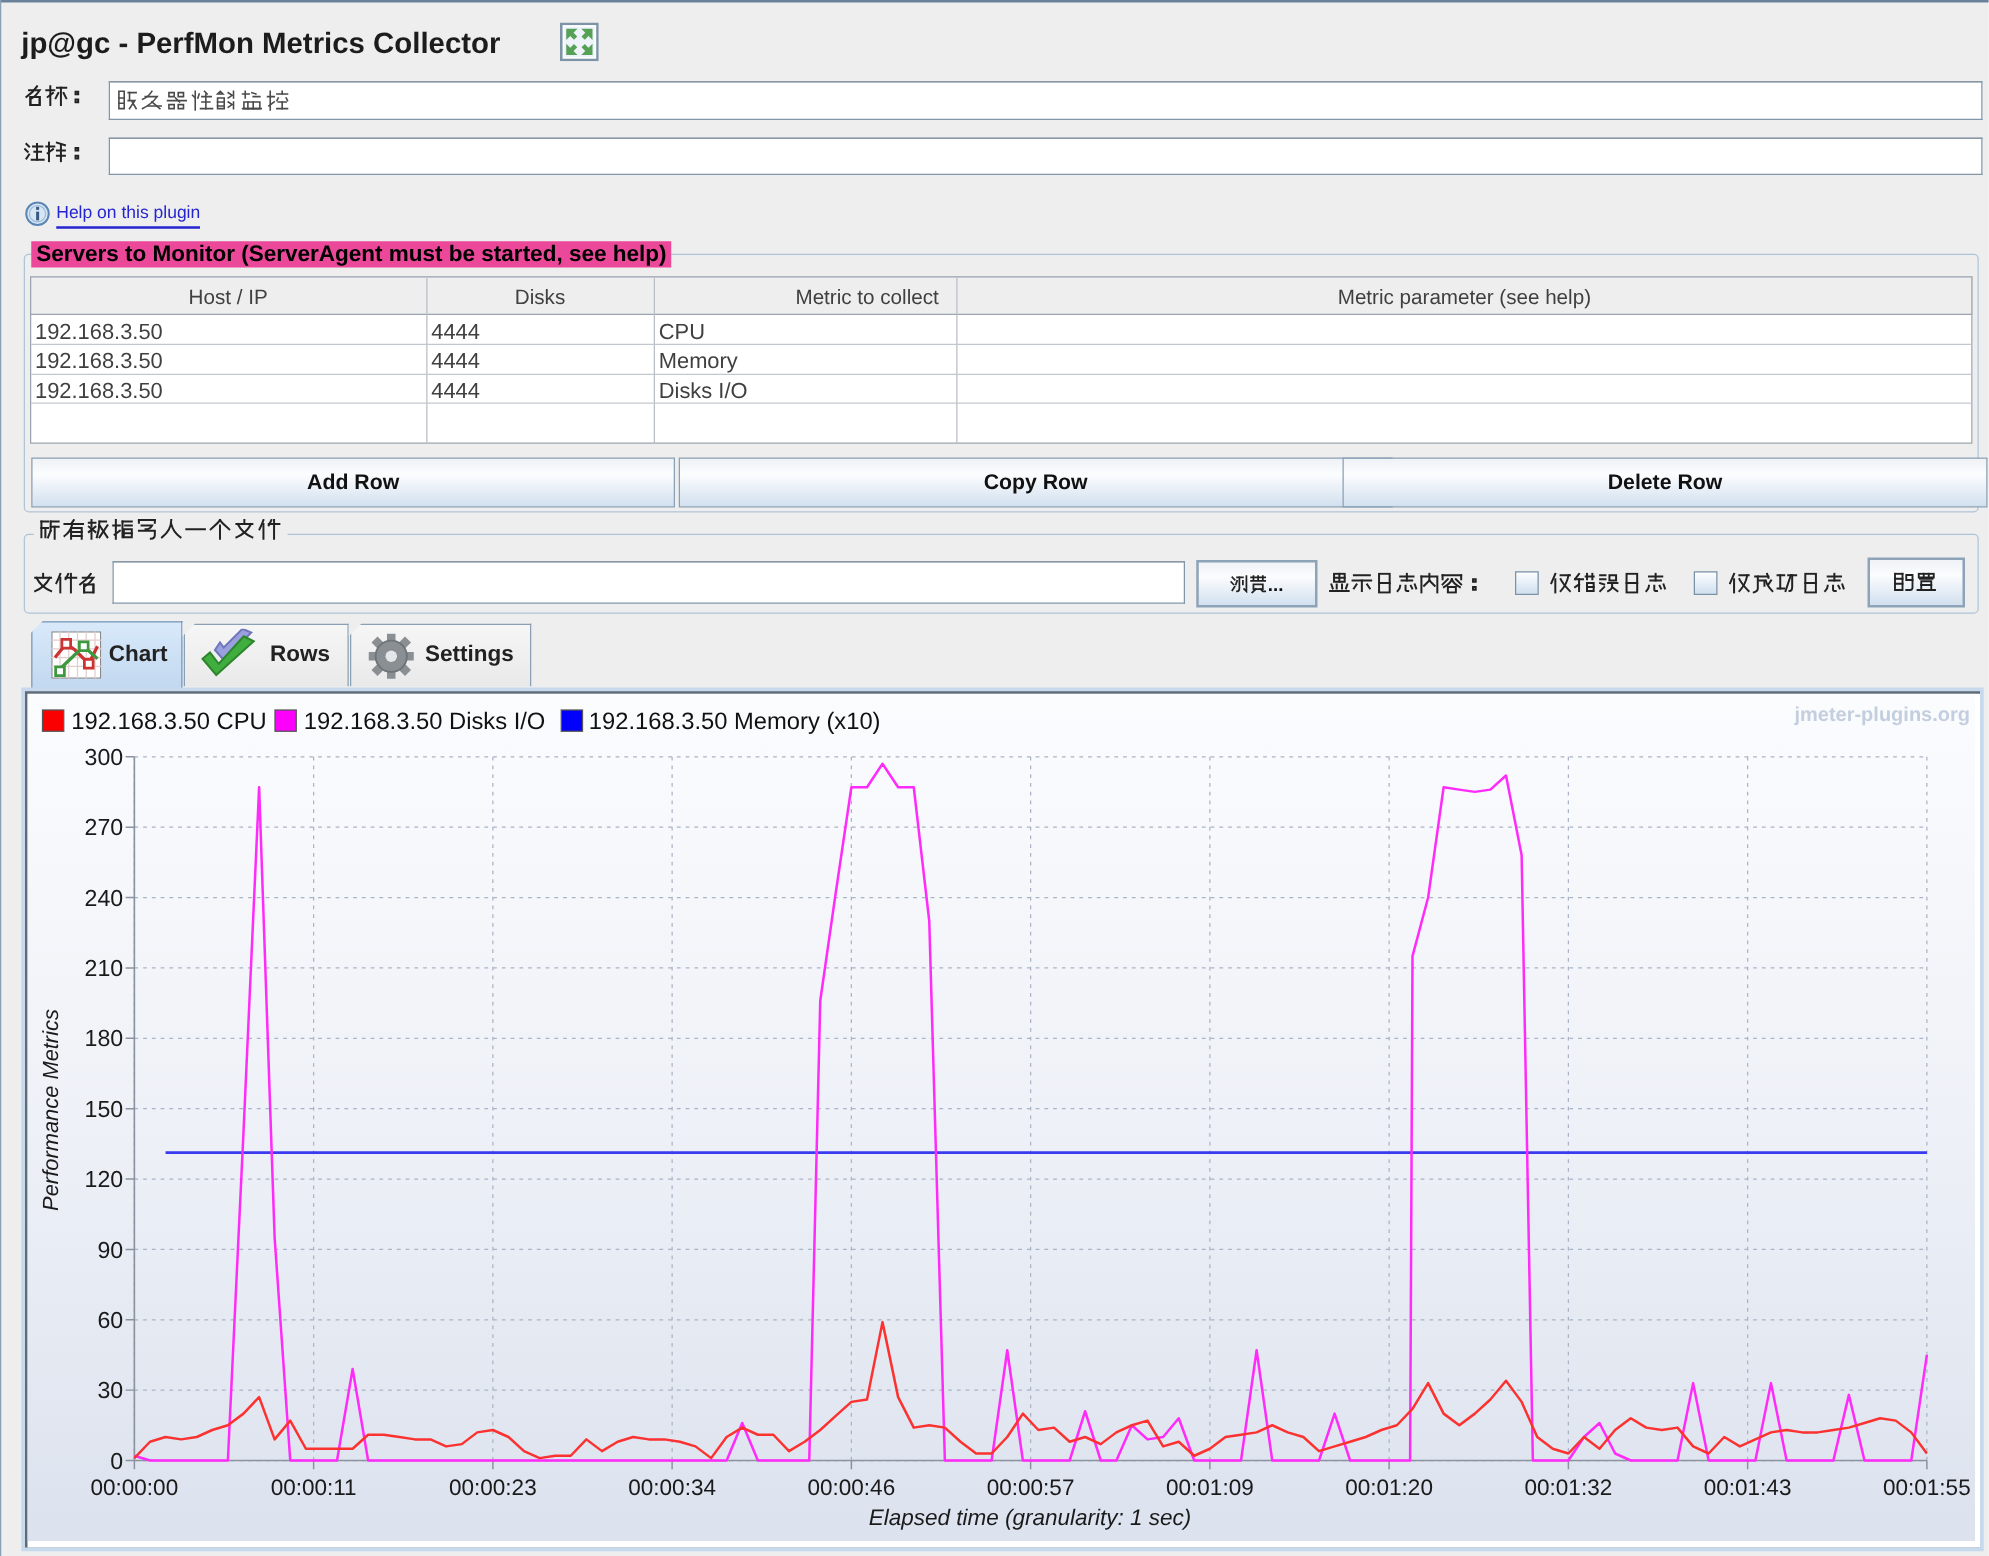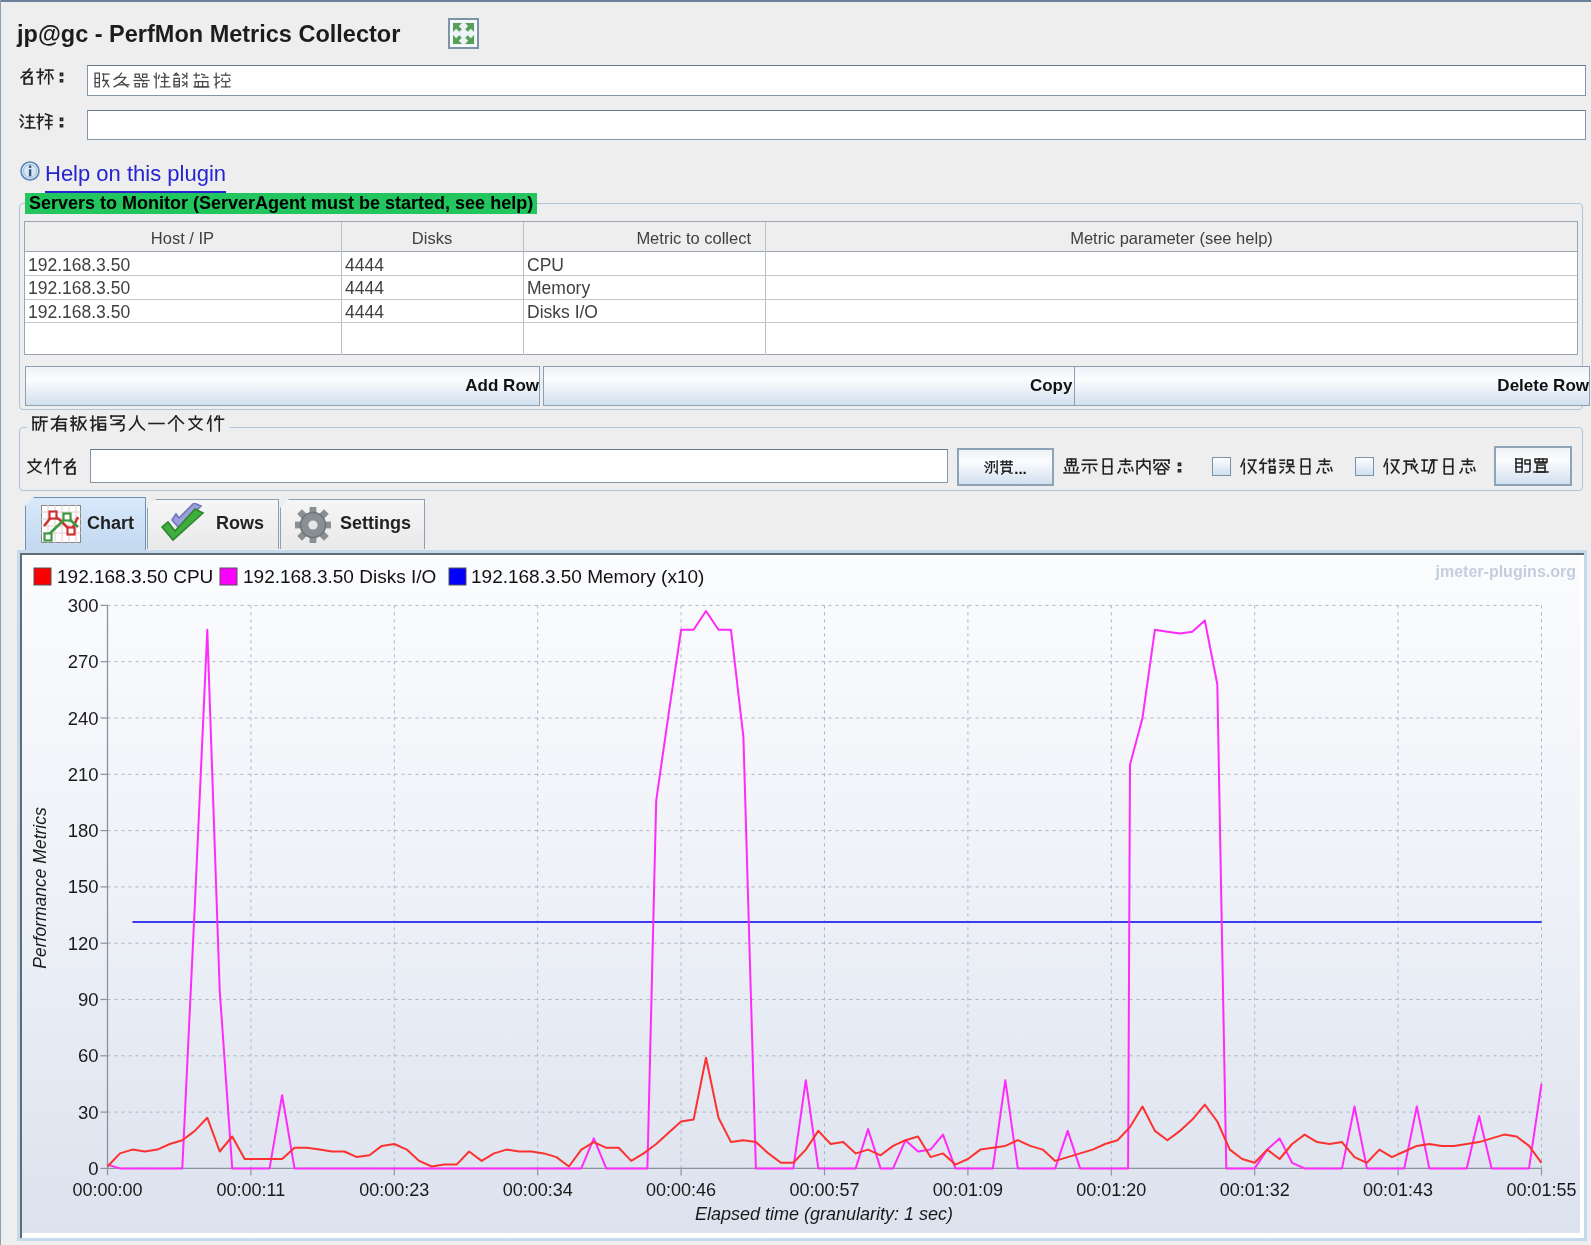--- a/index.html
+++ b/index.html
@@ -1,19 +1,19 @@
 <!DOCTYPE html>
 <html><head><meta charset="utf-8"><style>
 *{margin:0;padding:0;box-sizing:border-box}
 body{width:1591px;height:1245px;position:relative;background:#eeeeee;font-family:"Liberation Sans",sans-serif;overflow:hidden}
 .abs{position:absolute}
 .tf{position:absolute;background:#fff;border:1px solid #8296a9;border-top-color:#67798c}
-.btn{position:absolute;border:1px solid #8ba0b4;background:linear-gradient(180deg,#eff2f6 0%,#fbfdfe 34%,#eef3f9 55%,#d2e0ef 100%);text-align:right;font-weight:bold;font-size:17px;color:#111}
+.btn{position:absolute;border:1px solid #8ba0b4;background:linear-gradient(180deg,#eff2f6 0%,#fbfdfe 34%,#eef3f9 55%,#d2e0ef 100%);text-align:center;font-weight:bold;font-size:17px;color:#111}
 .gb{position:absolute;border:1px solid #b0c4d8;border-radius:4px}
-.gbt{position:absolute;background:#22c55e;padding:0 4px;font-weight:bold;font-size:17px;color:#000;white-space:nowrap}
+.gbt{position:absolute;background:#ec4899;padding:0 4px;font-weight:bold;font-size:17px;color:#000;white-space:nowrap}
 .cell{position:absolute;font-size:17.5px;color:#404040;white-space:nowrap}
 </style></head><body>
 <div class="abs" style="left:0;top:0;width:1591px;height:2px;background:#69819a"></div>
 <div class="abs" style="left:0;top:0;width:1px;height:1245px;background:#8aa0b4"></div>
 <div class="abs" style="left:17px;top:21px;font-size:23.5px;font-weight:bold;color:#1c1c1c">jp@gc - PerfMon Metrics Collector</div>
 <svg width="31" height="31" viewBox="0 0 31 31" style="position:absolute;left:448px;top:18px">
     <rect x="1" y="1" width="29" height="29" fill="#eef3f9" stroke="#7d93a6" stroke-width="2"></rect>
     <rect x="3" y="3" width="25" height="25" fill="none" stroke="#fff"></rect>
     <g fill="#57a157">
       <path d="M5 5h9l-3.2 3.2 3 3-2.6 2.6-3-3L5 14Z"></path>
@@ -136,21 +136,21 @@
         <path d="M7 11h2v2H7Z"></path>
       </g>
     </svg></div>
 <div class="tf" style="left:87px;top:110px;width:1499px;height:30px"></div>
 <svg width="20" height="20" viewBox="0 0 20 20" style="position:absolute;left:20px;top:161px">
     <circle cx="10" cy="10" r="9" fill="#d6e6f5" stroke="#5a86b4" stroke-width="1.6"></circle>
     <circle cx="10" cy="10" r="6.5" fill="none" stroke="#9dbcd8" stroke-width="1"></circle>
     <rect x="8.9" y="4.5" width="2.4" height="2.4" fill="#3a5a80"></rect>
     <rect x="8.9" y="8.3" width="2.4" height="7" fill="#3a5a80"></rect>
   </svg>
-<div class="abs" style="left:45px;top:161px;font-size:22px;color:#2525d0;border-bottom:2px solid #2525d0;padding-bottom:4px">Help on this plugin</div>
+<div class="abs" style="left:45px;top:161px;font-size:14px;color:#2525d0;border-bottom:2px solid #2525d0;padding-bottom:4px">Help on this plugin</div>
 <div class="gb" style="left:19px;top:203px;width:1564px;height:207px"></div>
 <div class="gbt" style="left:25px;top:193px;font-size:18px">Servers to Monitor (ServerAgent must be started, see help)</div>
 <div class="abs" style="left:24px;top:221px;width:1554px;height:134px;background:#fff;border:1px solid #9aa5af"></div>
 <div class="abs" style="left:24px;top:221px;width:1554px;height:31px;background:#eeeeee;border:1px solid #9aa5af"></div>
 <div class="cell" style="left:24px;top:229px;width:317px;text-align:center;font-size:16.5px">Host / IP</div>
 <div class="cell" style="left:341px;top:229px;width:182px;text-align:center;font-size:16.5px">Disks</div>
 <div class="cell" style="left:509px;top:229px;width:242px;text-align:right;font-size:16.5px">Metric to collect</div>
 <div class="cell" style="left:765px;top:229px;width:813px;text-align:center;font-size:16.5px">Metric parameter (see help)</div>
 <div class="abs" style="left:341px;top:222px;width:1px;height:133px;background:#b9bec5"></div>
 <div class="abs" style="left:523px;top:222px;width:1px;height:133px;background:#b9bec5"></div>

